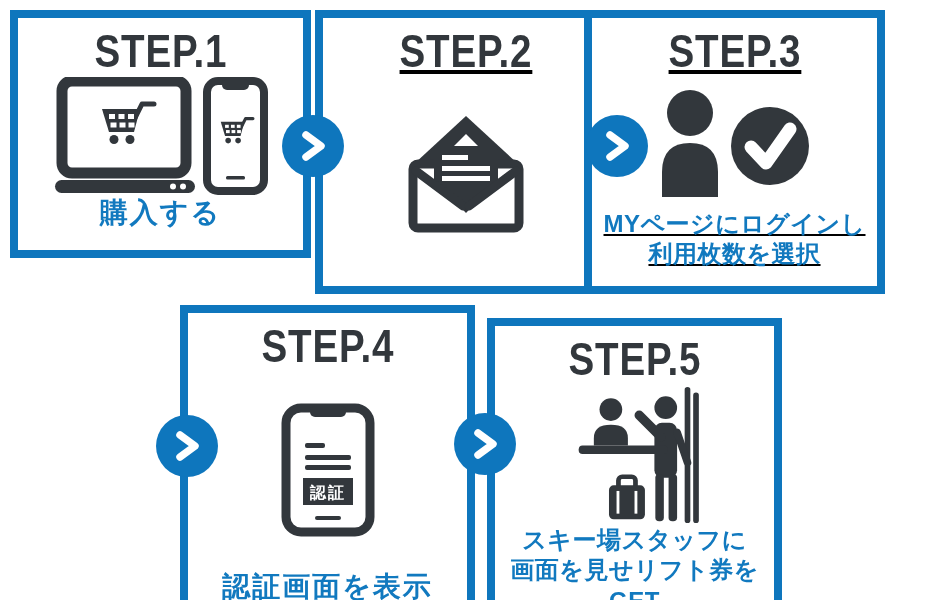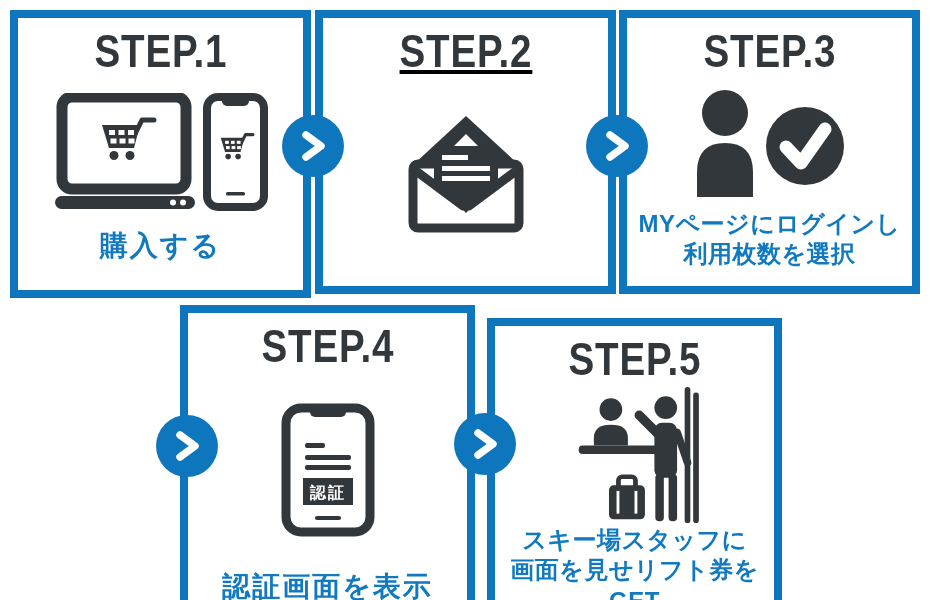--- a/index.html
+++ b/index.html
@@ -12,23 +12,23 @@
   body{font-family:"Liberation Sans","DejaVu Sans",sans-serif;}
   .canvas{position:relative;width:930px;height:600px;background:#fff;overflow:hidden;}
 
   .step-box{
     position:absolute;
     background:#fff;
     border:8px solid var(--blue);
     display:flex;flex-direction:column;align-items:center;
     z-index:1;
   }
-  #box1{left:10px;top:10px;width:301px;height:288px;}
+  #box1{left:10px;top:10px;width:301px;height:248px;}
   #box2{left:315px;top:10px;width:301px;height:284px;text-decoration:underline;}
-  #box3{left:619px;top:10px;width:301px;height:284px;}
+  #box3{left:584px;top:10px;width:301px;height:284px;text-decoration:underline;}
   #box4{left:180px;top:305px;width:295px;height:334px;}
   #box5{left:487px;top:318px;width:295px;height:290px;}
 
   .step-title{
     margin-top:8px;
     color:var(--dark);
     font-weight:bold;
     font-size:47px;
     line-height:1.08;
     letter-spacing:1px;

